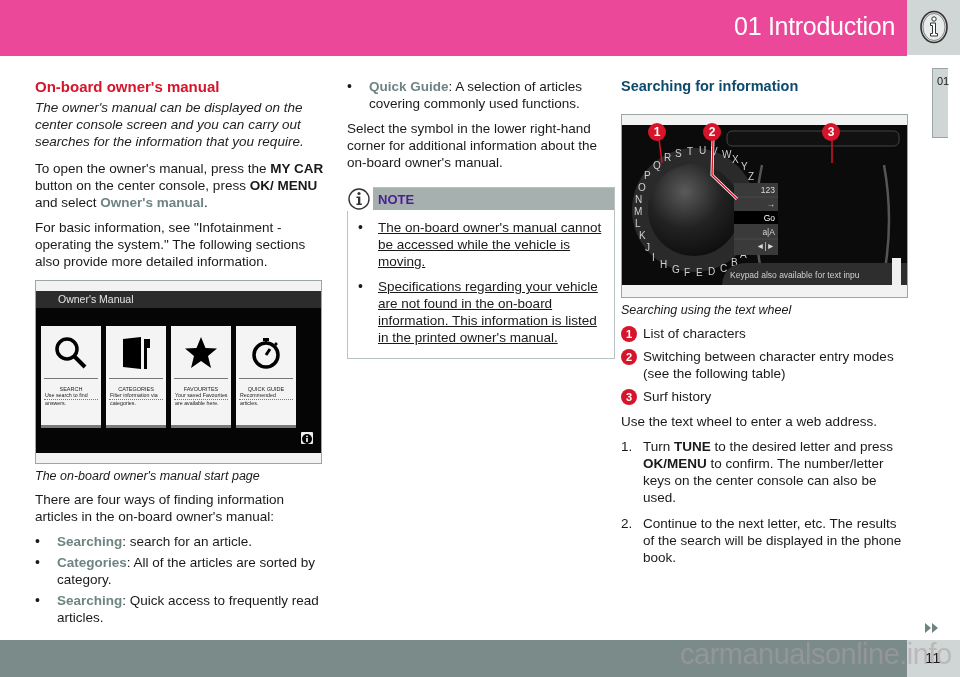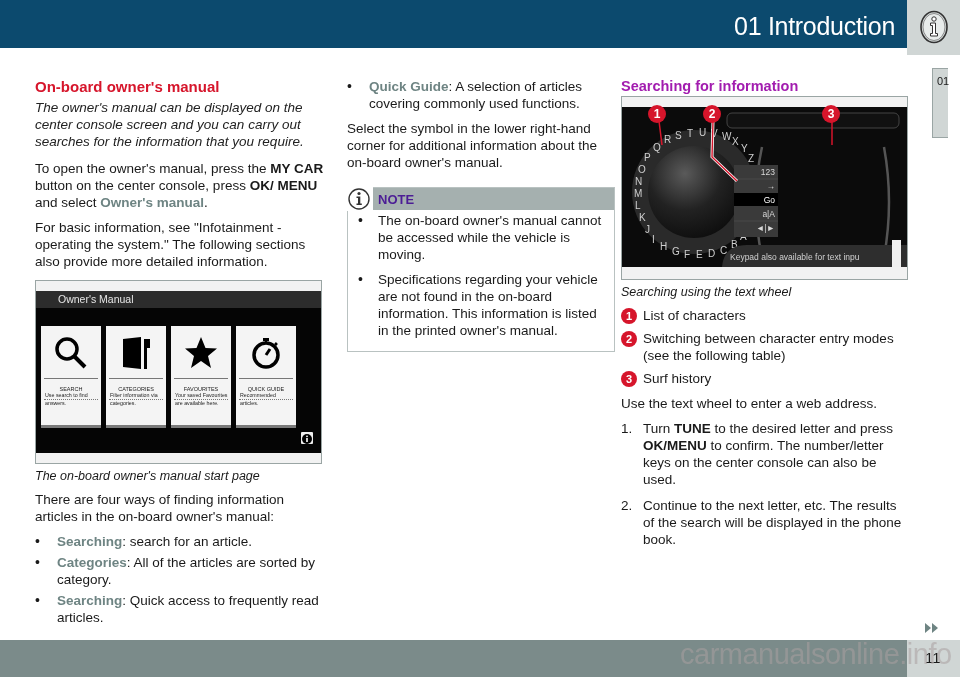--- a/index.html
+++ b/index.html
@@ -1,39 +1,39 @@
 <!DOCTYPE html>
 <html><head>
 <meta charset="utf-8">
 <style>
   * { box-sizing: border-box; margin: 0; padding: 0; }
   html, body { width: 960px; height: 677px; background: #ffffff; overflow: hidden; }
   body { position: relative; font-family: "Liberation Sans", sans-serif; color: #1a1a1a; }
 
-  .header { position: absolute; left: 0; top: 0; width: 907px; height: 48px; background: #0c4a6e; }
+  .header { position: absolute; left: 0; top: 0; width: 907px; height: 56px; background: #ec4899; }
   .header-title { position: absolute; right: 12px; top: 12px; font-size: 25px; color: #fff; font-family: "Liberation Sans", sans-serif; letter-spacing: -0.3px; }
   .header-icon-box { position: absolute; left: 907px; top: 0; width: 53px; height: 55px; background: #d0d6d5; }
   .header-icon-box svg { position: absolute; left: 12px; top: 10px; }
 
   .chapter-tab { position: absolute; left: 932px; top: 68px; width: 16px; height: 70px; background: #d0d6d5; border: 1px solid #9aa5a4; border-right: none; }
   .chapter-tab span { position: absolute; left: 4px; top: 6px; font-size: 11px; color: #1a1a1a; }
 
   .footer { position: absolute; left: 0; top: 640px; width: 907px; height: 37px; background: #7b8b8a; }
   .footer-page-box { position: absolute; left: 907px; top: 640px; width: 53px; height: 37px; background: #d0d6d5; }
   .footer-page-box span { position: absolute; left: 18px; top: 9px; font-size: 15px; color: #1a1a1a; }
   .watermark { position: absolute; left: 680px; top: 638px; font-size: 29px; color: rgba(170,160,160,0.55); letter-spacing: -0.5px; }
   .next-arrows { position: absolute; left: 925px; top: 623px; width: 14px; height: 10px; }
 
   .col { position: absolute; font-size: 13.5px; line-height: 17px; }
   .col1 { left: 35px; top: 78px; width: 290px; }
   .col2 { left: 347px; top: 78px; width: 268px; }
   .col3 { left: 621px; top: 78px; width: 290px; }
 
   h2.section-red { color: #d6152b; font-size: 15px; font-weight: bold; margin-bottom: 4px; }
-  h2.section-dark { color: #a21caf; font-size: 14.5px; font-weight: bold; margin: 0 0 1px 0; }
+  h2.section-dark { color: #0c4a6e; font-size: 14.5px; font-weight: bold; margin: 0 0 19px 0; }
   p.lead { font-style: italic; margin-bottom: 10px; color: #222; }
   p { margin-bottom: 8px; }
   b { font-weight: bold; }
   .link { color: #6e8483; font-weight: bold; }
   p.caption { font-style: italic; font-size: 12.5px; margin-top: 4px; margin-bottom: 6px; }
 
   ul.bullets { list-style: none; margin-bottom: 8px; }
   ul.bullets li { position: relative; padding-left: 22px; margin-bottom: 4px; }
   ul.bullets li::before { content: "\2022"; position: absolute; left: 0; top: 0; font-size: 14px; }
 
@@ -45,21 +45,21 @@
   .tile .tile-icon { position: absolute; left: 0; top: 6px; width: 60px; height: 42px; display: flex; align-items: center; justify-content: center; }
   .tile .tile-label { position: absolute; left: 3px; top: 52px; width: 54px; font-size: 5.5px; text-align: center; border-top: 1px solid #777; border-bottom: 1px dotted #777; padding: 2px 0 1px 0; color: #222; }
   .tile .tile-desc { position: absolute; left: 4px; top: 65px; width: 54px; font-size: 5.3px; line-height: 8px; color: #222; }
   .fig1 .info-btn { position: absolute; right: 8px; bottom: 9px; width: 12px; height: 12px; background: #eee; border-radius: 1px; }
 
   
   .note { border: 1px solid #b9c2c1; margin-top: 16px; }
   .note-head { background: #a5b0af; height: 22px; position: relative; }
   .note-head svg { position: absolute; left: -1px; top: -1px; }
   .note-head span { position: absolute; left: 30px; top: 3px; color: #4c1d95; font-weight: bold; font-size: 13px; }
-  .note-body { padding: 2px 10px 4px 10px; }
+  .note-body { padding: 9px 10px 4px 10px; text-decoration: underline; }
   .note-body ul.bullets li { padding-left: 20px; margin-bottom: 8px; }
 
   
   .fig2 { width: 287px; height: 184px; border: 1px solid #9aa5a4; background: #f2f2f2; position: relative; }
   .fig2 .screen { position: absolute; left: 0; top: 10px; width: 285px; height: 160px; background: #0b0b0b; overflow: hidden; }
 
   ol.steps { list-style: none; }
   ol.steps li { position: relative; padding-left: 22px; margin-bottom: 9px; }
   ol.steps li .num { position: absolute; left: 0; top: 0; }
 

